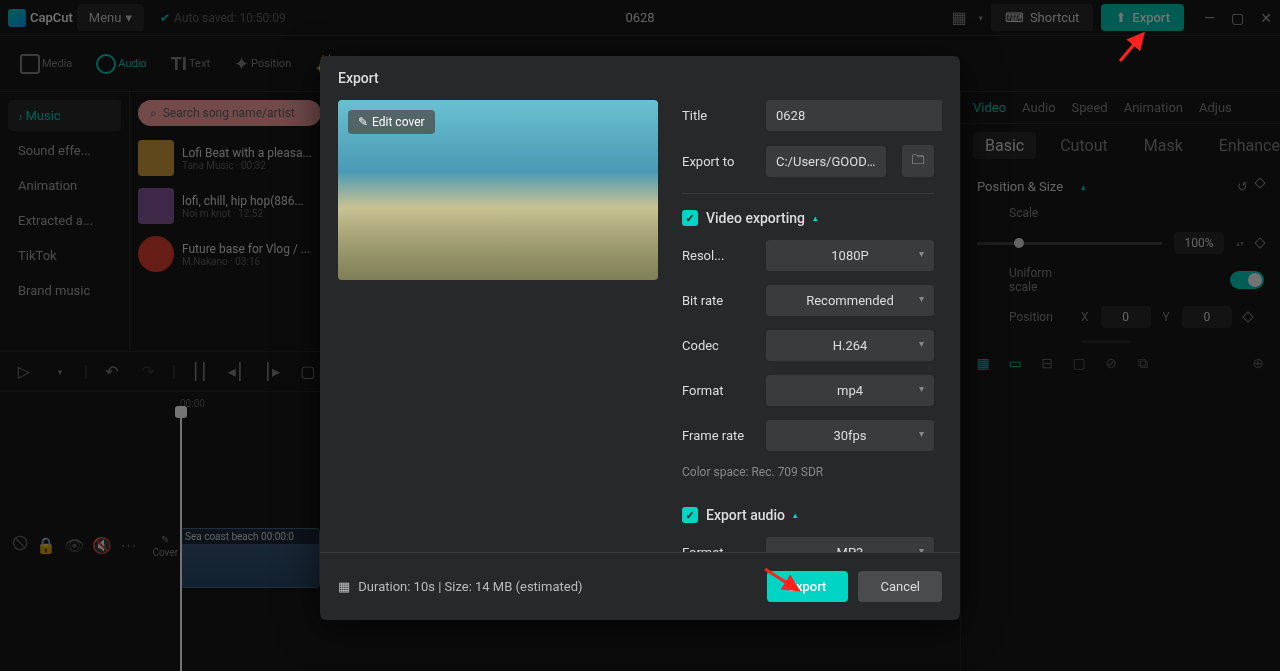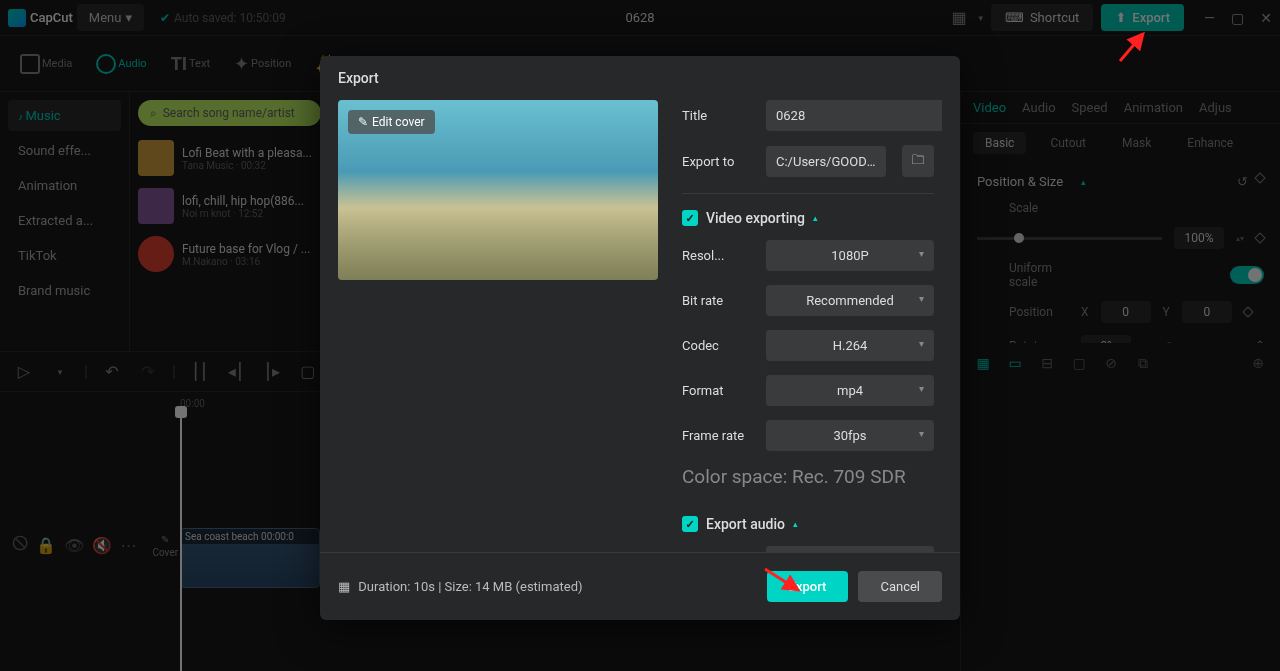--- a/index.html
+++ b/index.html
@@ -26,33 +26,33 @@
     .tool-icon { width: 20px; height: 20px; border: 2px solid currentColor; border-radius: 3px; }
     .tool-icon.circle { border-radius: 50%; }
     
     
     .main { display: flex; height: calc(100% - 92px); }
     .leftcol { width: 130px; background: #1a1a1a; padding: 8px; border-right: 1px solid #2a2a2a; }
     .side-item { padding: 8px 10px; color: #aaa; font-size: 13px; border-radius: 4px; margin-bottom: 4px; cursor: pointer; white-space: nowrap; overflow: hidden; text-overflow: ellipsis; }
     .side-item.active { background: #2a2a2a; color: #00d4c4; }
     
     .midcol { width: 200px; background: #1a1a1a; padding: 8px; border-right: 1px solid #2a2a2a; overflow: hidden; }
-    .search-box { background: #bef264; border-radius: 16px; padding: 6px 12px; color: #666; font-size: 12px; display: flex; align-items: center; gap: 6px; margin-bottom: 8px; }
+    .search-box { background: #fca5a5; border-radius: 16px; padding: 6px 12px; color: #666; font-size: 12px; display: flex; align-items: center; gap: 6px; margin-bottom: 8px; }
     .song-item { display: flex; gap: 8px; padding: 6px 0; align-items: center; }
     .song-cover { width: 36px; height: 36px; border-radius: 4px; flex-shrink: 0; }
     .song-info { overflow: hidden; flex: 1; min-width: 0; }
     .song-title { color: #ddd; font-size: 12px; white-space: nowrap; overflow: hidden; text-overflow: ellipsis; }
     .song-meta { color: #666; font-size: 10px; white-space: nowrap; overflow: hidden; text-overflow: ellipsis; }
     
     
     .rightpanel { width: 320px; background: #1a1a1a; border-left: 1px solid #2a2a2a; margin-left: auto; }
     .rtabs { display: flex; padding: 8px 12px; gap: 16px; font-size: 13px; color: #888; border-bottom: 1px solid #2a2a2a; }
     .rtabs span { cursor: pointer; }
     .rtabs span.active { color: #00d4c4; }
-    .rsubtabs { display: flex; padding: 8px 12px; gap: 12px; font-size: 12px; }
+    .rsubtabs { display: flex; padding: 8px 12px; gap: 12px; font-size: 16px; }
     .rsubtab { padding: 4px 12px; color: #888; border-radius: 4px; cursor: pointer; }
     .rsubtab.active { background: #2a2a2a; color: #ddd; }
     .rsection { padding: 12px 16px; }
     .rsection-title { color: #ddd; font-size: 13px; margin-bottom: 12px; display: flex; align-items: center; gap: 18px; }
     .rfield { display: flex; align-items: center; gap: 12px; margin-bottom: 12px; font-size: 12px; color: #888; }
     .rfield label { width: 60px; margin-left: 32px; }
     .rinput { background: #2a2a2a; border: none; color: #ddd; padding: 4px 8px; border-radius: 4px; width: 50px; text-align: center; font-size: 12px; }
     .slider-track { flex: 1; height: 3px; background: #444; position: relative; }
     .slider-thumb { position: absolute; width: 10px; height: 10px; background: #ddd; border-radius: 50%; top: -4px; }
     .toggle { width: 34px; height: 18px; background: #00d4c4; border-radius: 9px; position: relative; margin-left: auto; }
@@ -86,21 +86,21 @@
     .form-row label { width: 68px; color: #ddd; flex-shrink: 0; }
     .form-input { flex: 1; background: #3a3b3d; border: none; color: #ddd; padding: 8px 10px; border-radius: 4px; font-size: 13px; }
     .form-select { flex: 1; background: #3a3b3d; border: none; color: #ddd; padding: 8px 10px; border-radius: 4px; font-size: 13px; text-align: center; position: relative; cursor: pointer; }
     .form-select::after { content: '▾'; position: absolute; right: 10px; color: #888; font-size: 10px; }
     .folder-btn { width: 32px; height: 32px; background: #3a3b3d; border-radius: 4px; display: flex; align-items: center; justify-content: center; cursor: pointer; flex-shrink: 0; }
     .path-display { flex: 1; background: #3a3b3d; color: #ddd; padding: 8px 10px; border-radius: 4px; font-size: 13px; white-space: nowrap; overflow: hidden; text-overflow: ellipsis; }
     
     .form-section-title { display: flex; align-items: center; gap: 8px; color: #ddd; font-size: 14px; font-weight: 500; margin: 16px 0 14px; }
     .check-icon { width: 16px; height: 16px; background: #00d4c4; border-radius: 3px; display: flex; align-items: center; justify-content: center; color: #1a1a1a; font-size: 11px; font-weight: bold; }
     .tri-up { color: #00d4c4; font-size: 9px; }
-    .color-note { color: #888; font-size: 19px; }
+    .color-note { color: #888; font-size: 12px; }
     .hr { height: 1px; background: #3a3a3a; margin: 16px 0; }
     
     .modal-footer { padding: 18px; display: flex; align-items: center; gap: 12px; border-top: 1px solid #3a3a3a; }
     .footer-info { color: #bbb; font-size: 13px; display: flex; align-items: center; gap: 8px; }
     .footer-buttons { margin-left: auto; display: flex; gap: 10px; }
     .btn-primary { background: #00d4c4; color: #fff; border: none; padding: 8px 22px; border-radius: 4px; font-size: 13px; cursor: pointer; font-weight: 500; }
     .btn-secondary { background: #4a4b4d; color: #ddd; border: none; padding: 8px 22px; border-radius: 4px; font-size: 13px; cursor: pointer; }
     
     
     .arrow { position: absolute; z-index: 30; pointer-events: none; }

